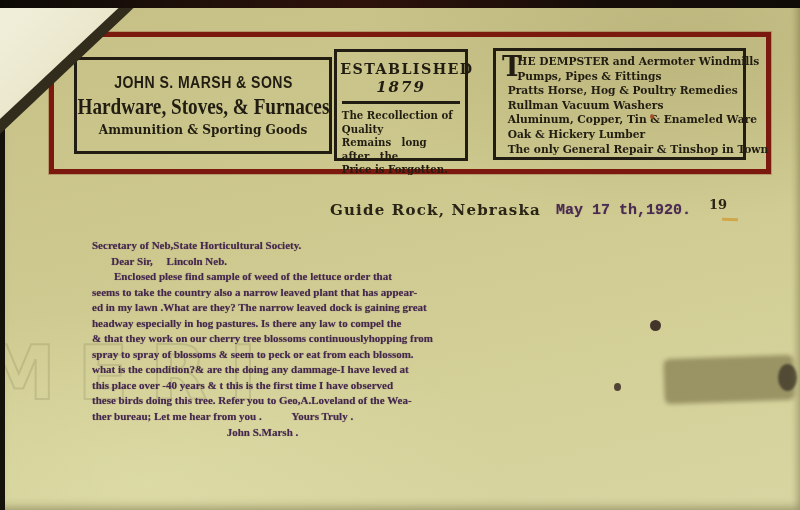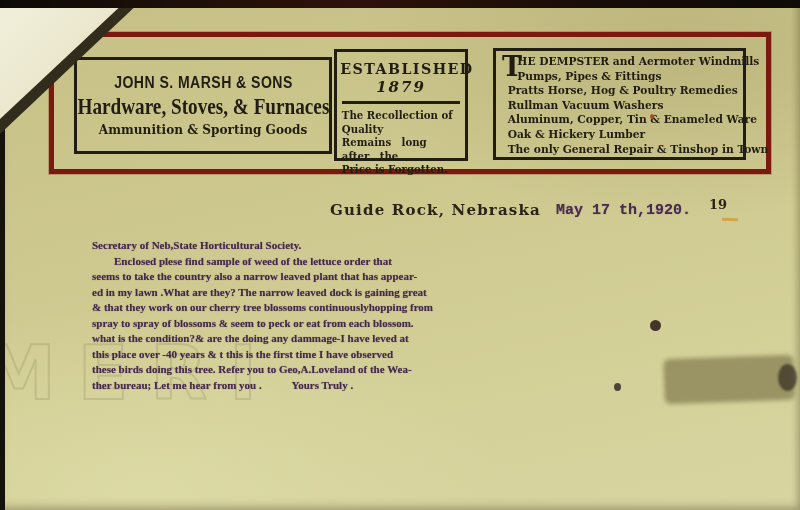--- a/index.html
+++ b/index.html
@@ -124,29 +124,32 @@
 
     <div class="dateline">
       <span class="place">Guide Rock, Nebraska</span>
       <span class="typed-date">May 17 th,1920.</span>
       <span class="year19">19</span>
       <span class="year-dash"></span>
     </div>
 
     <div class="letter-body">
       <div>Secretary of Neb,State Horticultural Society.</div>
+      <div>       Dear Sir,     Lincoln Neb.</div>
       <div>        Enclosed plese find sample of weed of the lettuce order that</div>
       <div>seems to take the country also a narrow leaved plant that has appear-</div>
       <div>ed in my lawn .What are they? The narrow leaved dock is gaining great</div>
+      <div>headway especially in hog pastures. Is there any law to compel the</div>
       <div>&amp; that they work on our cherry tree blossoms continuouslyhopping from</div>
       <div>spray to spray of blossoms &amp; seem to peck or eat from each blossom.</div>
       <div>what is the condition?&amp; are the doing any dammage-I have leved at</div>
       <div>this place over -40 years &amp; t this is the first time I have observed</div>
       <div>these birds doing this tree. Refer you to Geo,A.Loveland of the Wea-</div>
       <div>ther bureau; Let me hear from you .           Yours Truly .</div>
+      <div>                                                 John S.Marsh .</div>
     </div>
 
     <div class="stain smear"></div>
     <div class="stain blob"></div>
     <div class="stain blot1"></div>
     <div class="stain blot2"></div>
     <div class="stain speck"></div>
   </div>
 
   <div class="edge-left"></div>

